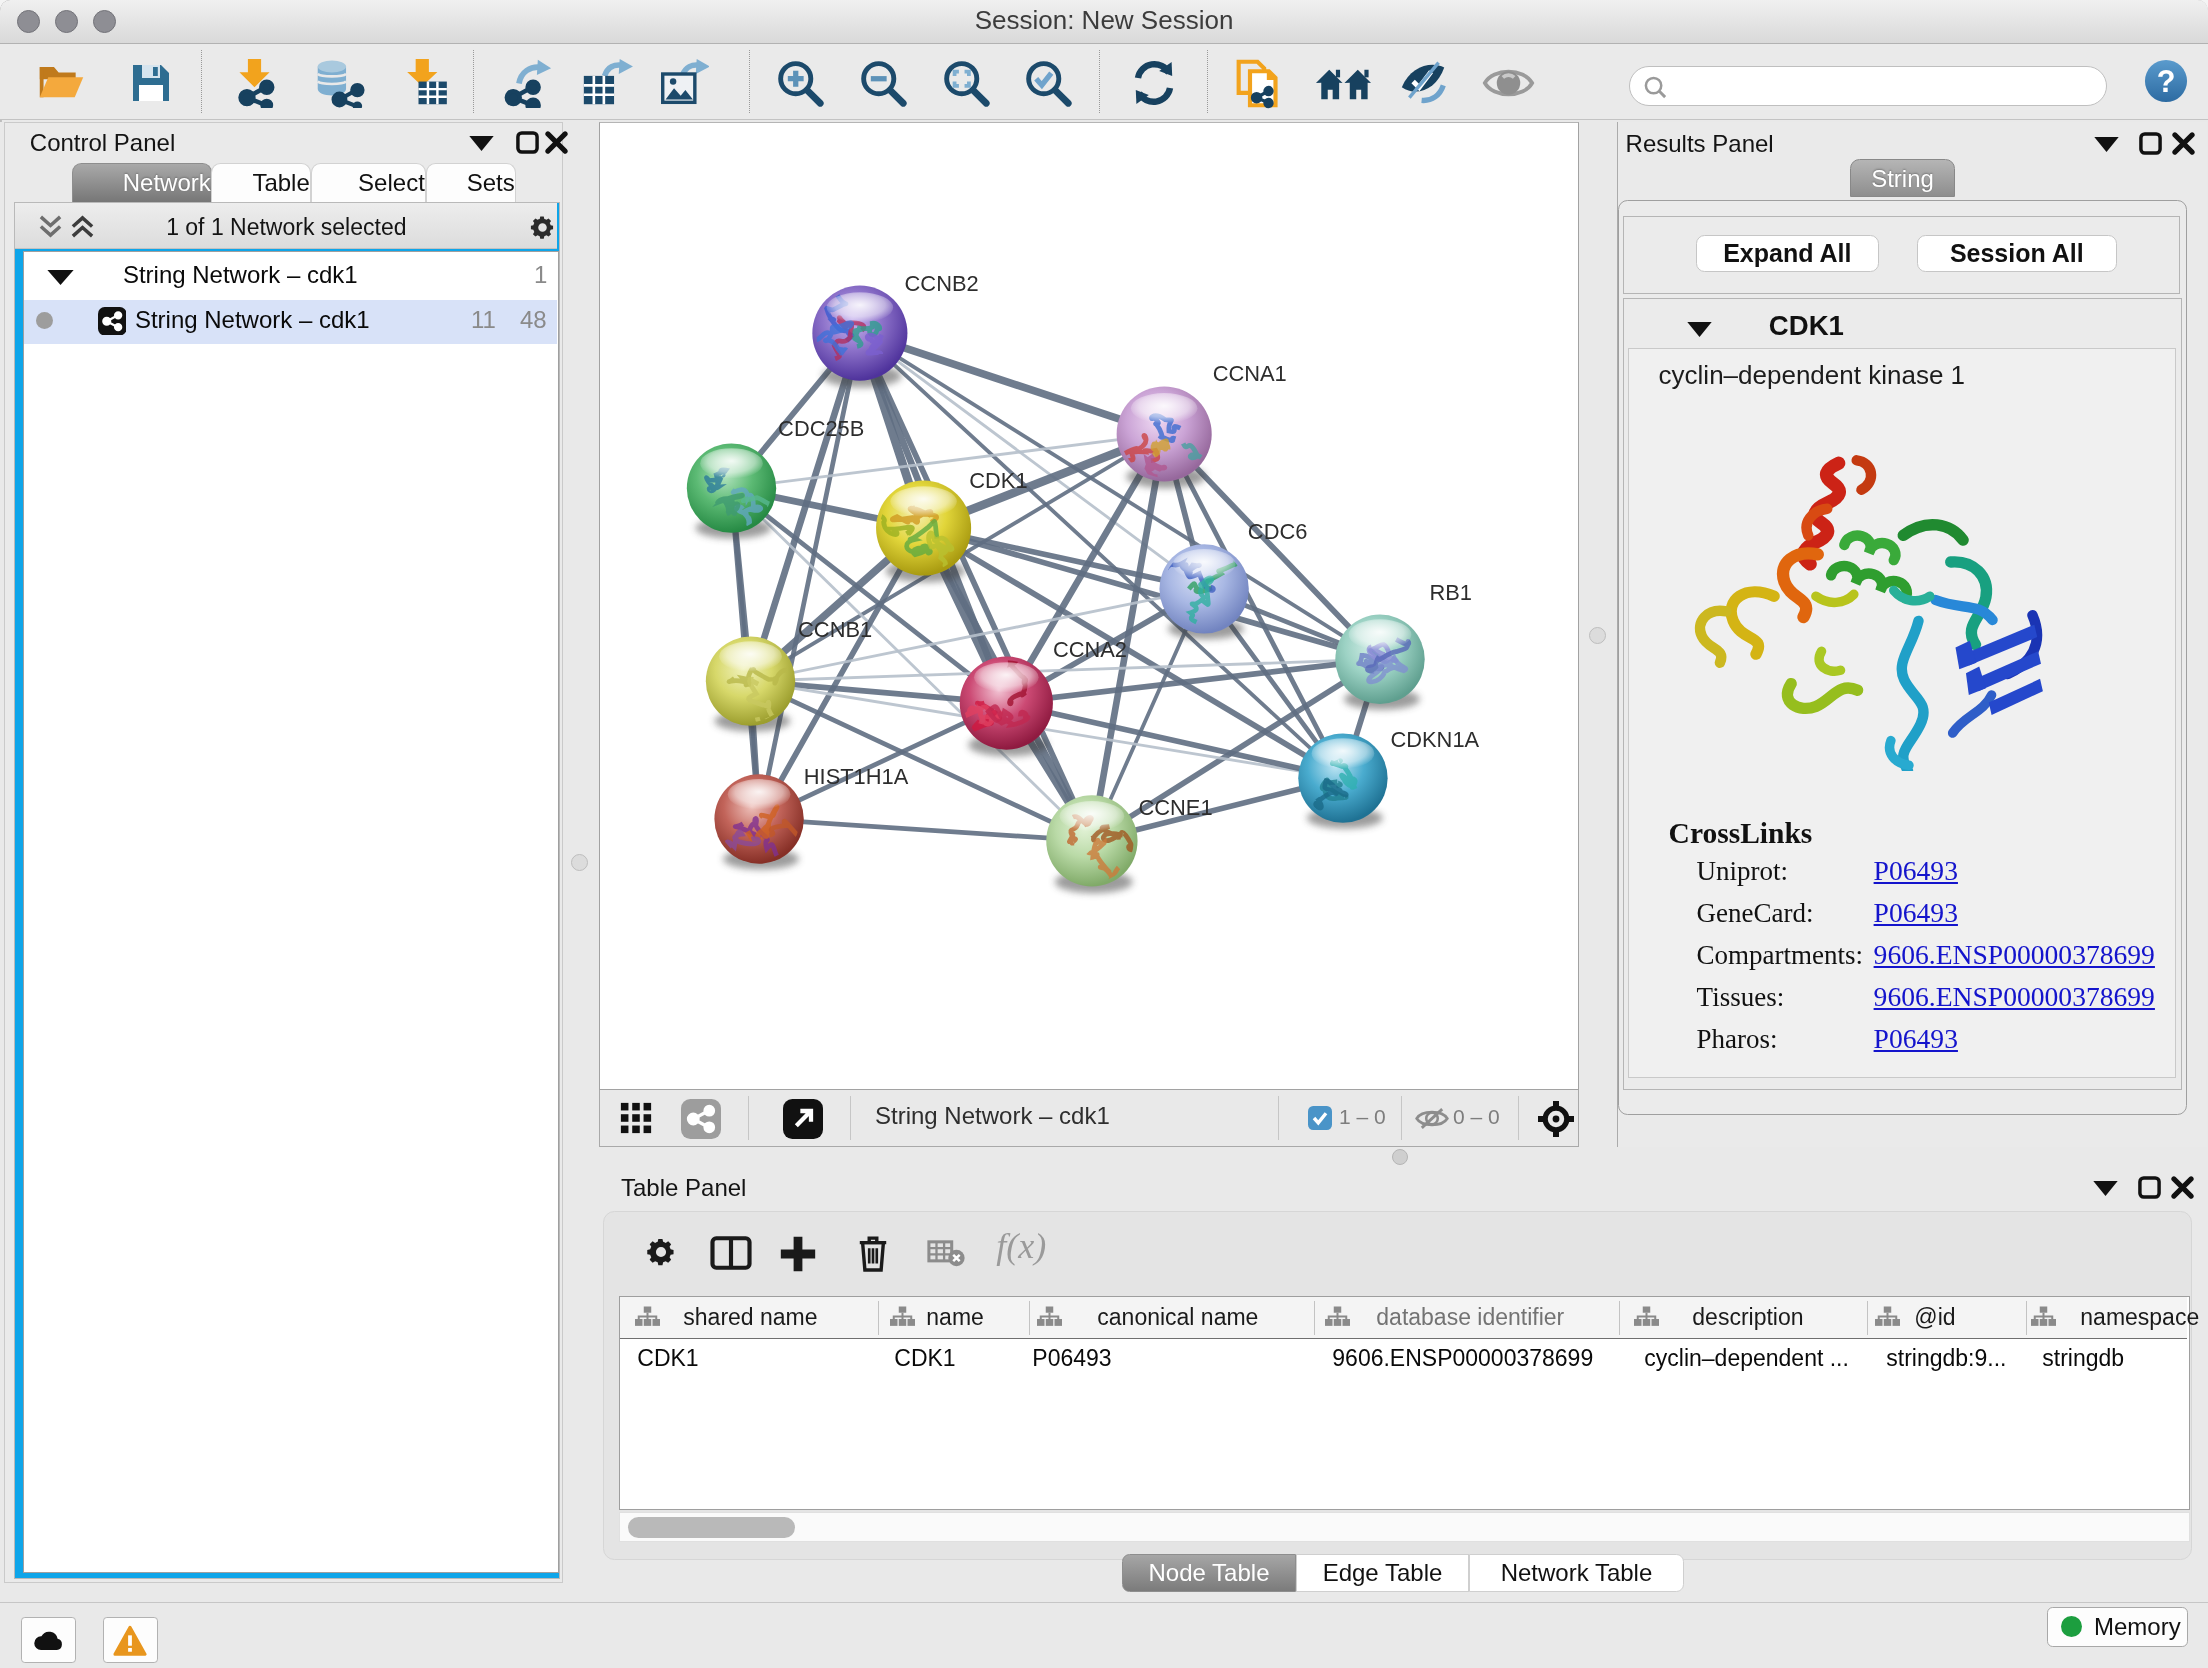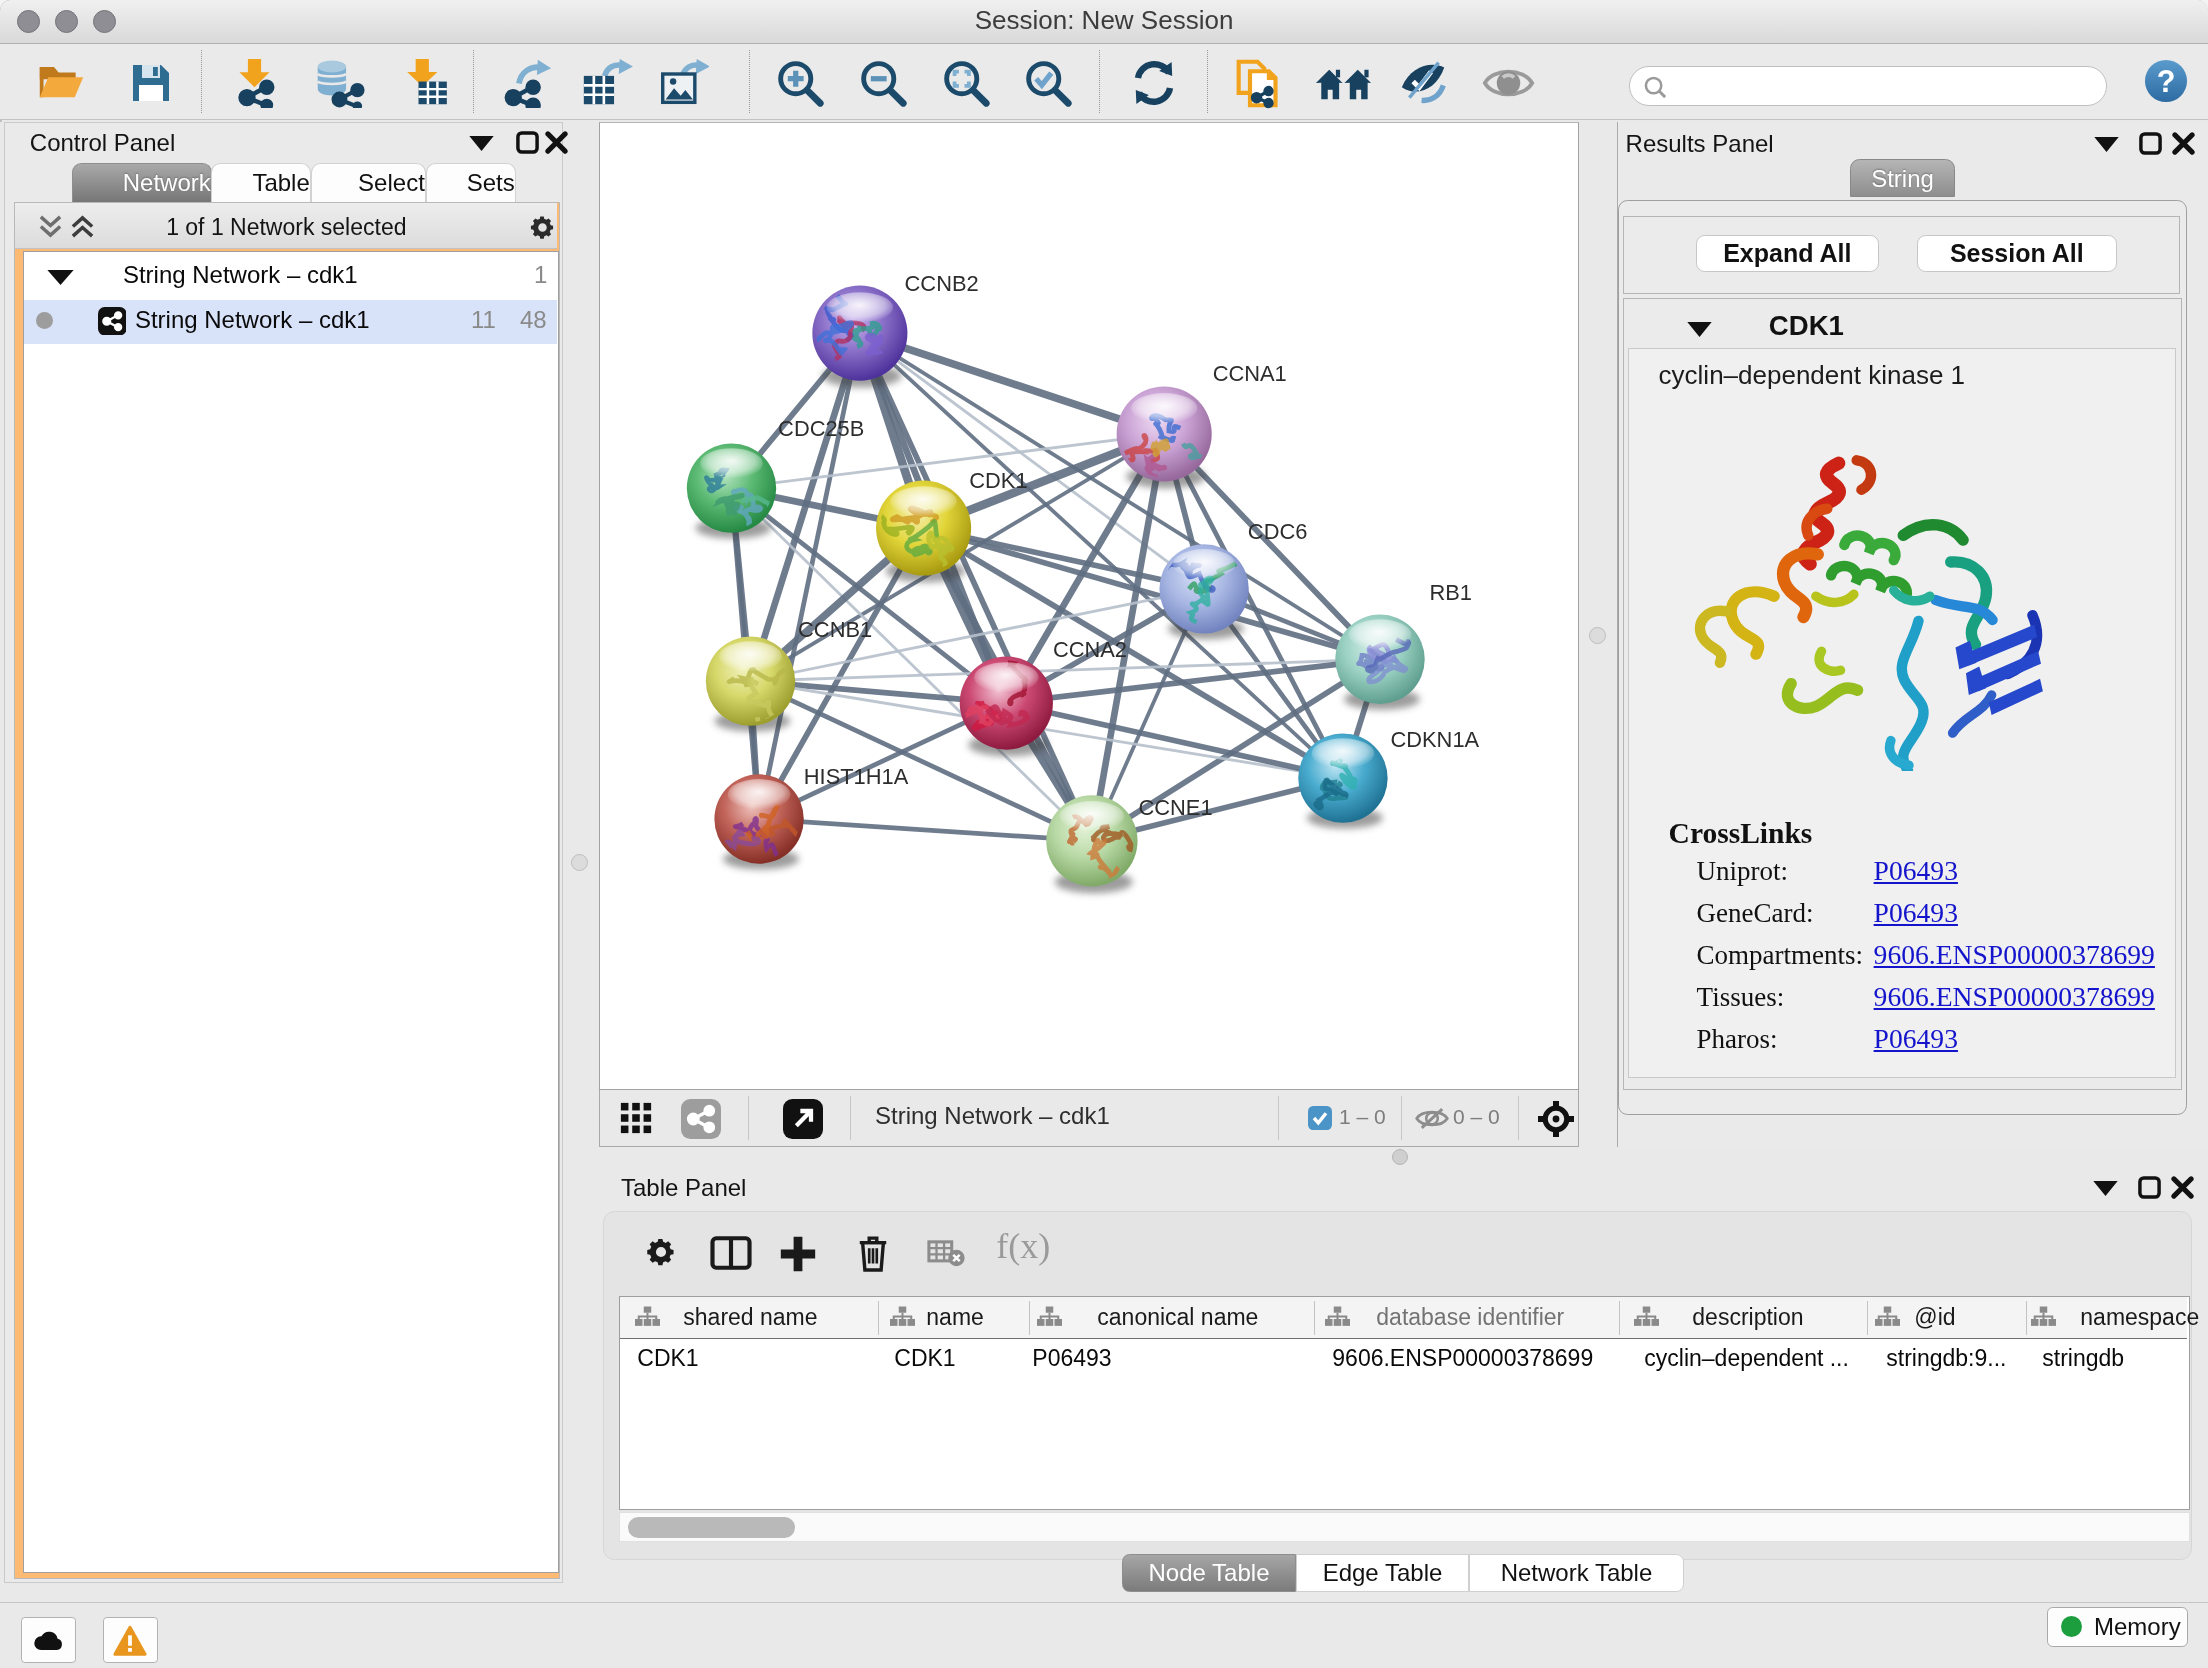--- a/index.html
+++ b/index.html
@@ -209,21 +209,21 @@
         </svg>
       <svg class="pico" style="left:540px;top:7.6px" width="23" height="23" viewBox="0 0 12 12">
           <path d="M1.5 1.5l9 9M10.5 1.5l-9 9" stroke="#111" stroke-width="2.6" stroke-linecap="round"></path>
         </svg>
 
       <div class="tab sel" style="left:67px;top:40px;width:140px">Network</div>
       <div class="tab" style="left:206px;top:40px;width:100px">Table</div>
       <div class="tab" style="left:306px;top:40px;width:115px">Select</div>
       <div class="tab" style="left:421px;top:40px;width:90px">Sets</div>
 
-      <div style="position:absolute;left:9.5px;top:79px;width:546px;height:1377px;border:1.9px solid #b9b9b9;background:#fdba74">
+      <div style="position:absolute;left:9.5px;top:79px;width:546px;height:1377px;border:1.9px solid #b9b9b9;background:#0ea5e9">
         <div style="position:absolute;left:0;top:0;width:542px;height:46px;background:linear-gradient(#ededed,#dcdcdc);border-bottom:1.9px solid #c2c2c2">
           <svg style="position:absolute;left:23px;top:11.4px" width="25" height="25" viewBox="0 0 13 13">
               <path d="M1.5 1.5L6.5 6l5-4.5M1.5 6.5l5 4.5 5-4.5" stroke="#6e6e6e" stroke-width="1.8" fill="none"></path>
             </svg>
           <svg style="position:absolute;left:55px;top:11.4px" width="25" height="25" viewBox="0 0 13 13">
               <path d="M1.5 11.5L6.5 7l5 4.5M1.5 6.5l5-4.5 5 4.5" stroke="#3c3c3c" stroke-width="1.8" fill="none"></path>
             </svg>
           <div style="position:absolute;left:0;width:100%;text-align:center;top:10.5px;font-size:23px;color:#141414">1 of 1 Network selected</div>
           <svg style="position:absolute;left:514px;top:10.5px" width="27" height="27" viewBox="0 0 24 24">
               <path fill="#2b2b2b" d="M12 8.2a3.8 3.8 0 1 0 0 7.6 3.8 3.8 0 0 0 0-7.6zm9.4 5.4l-2.2.5a7.3 7.3 0 0 1-.8 1.9l1.2 1.9-2.2 2.2-1.9-1.2a7.3 7.3 0 0 1-1.9.8l-.5 2.2h-3.1l-.5-2.2a7.3 7.3 0 0 1-1.9-.8l-1.9 1.2-2.2-2.2 1.2-1.9a7.3 7.3 0 0 1-.8-1.9l-2.2-.5v-3.1l2.2-.5a7.3 7.3 0 0 1 .8-1.9L3.5 6.2l2.2-2.2 1.9 1.2a7.3 7.3 0 0 1 1.9-.8l.5-2.2h3.1l.5 2.2a7.3 7.3 0 0 1 1.9.8l1.9-1.2 2.2 2.2-1.2 1.9a7.3 7.3 0 0 1 .8 1.9l2.2.5z"></path>
@@ -677,21 +677,21 @@
             <path d="M7 8v8M9 8v8M11 8v8" stroke="#1a1a1a" stroke-width="1.4"></path>
           </svg>
         <svg style="position:absolute;left:323px;top:27px" width="38" height="28.5" viewBox="0 0 20 15">
             <g stroke="#8c8c8c">
               <rect x="1" y="1.5" width="12" height="10" fill="none" stroke-width="1.6"></rect>
               <path d="M1 4.8h12M1 8.1h12M5 1.5v10M9 1.5v10" stroke-width="1.2"></path>
             </g>
             <circle cx="15.5" cy="10" r="4.3" fill="#8c8c8c"></circle>
             <path d="M13.8 8.3l3.4 3.4M17.2 8.3l-3.4 3.4" stroke="#fff" stroke-width="1.3"></path>
           </svg>
-        <div style="position:absolute;left:392px;top:13.3px;font-size:36px;color:#9a9a9a;font-family:'Liberation Serif',serif;">f(x)</div>
+        <div style="position:absolute;left:392px;top:13.3px;font-size:36px;color:#9a9a9a;font-family:'Liberation Serif',serif;font-style:italic">f(x)</div>
 
         <div style="position:absolute;left:15px;top:84px;width:1571px;height:214px;background:#fff;border:1.9px solid #9e9e9e">
           <div id="thead" style="position:absolute;left:0;top:0;width:1567px;height:42px;background:#f4f4f4;border-bottom:1.9px solid #6e6e6e">
             <div style="position:absolute;left:258px;top:3.8px;height:34px;border-left:1.9px solid #c3c3c3"></div>
             <div style="position:absolute;left:409px;top:3.8px;height:34px;border-left:1.9px solid #c3c3c3"></div>
             <div style="position:absolute;left:694px;top:3.8px;height:34px;border-left:1.9px solid #c3c3c3"></div>
             <div style="position:absolute;left:999px;top:3.8px;height:34px;border-left:1.9px solid #c3c3c3"></div>
             <div style="position:absolute;left:1247px;top:3.8px;height:34px;border-left:1.9px solid #c3c3c3"></div>
             <div style="position:absolute;left:1406px;top:3.8px;height:34px;border-left:1.9px solid #c3c3c3"></div>
             <svg style="position:absolute;left:15px;top:8.6px" width="25" height="21" viewBox="0 0 20 16">

